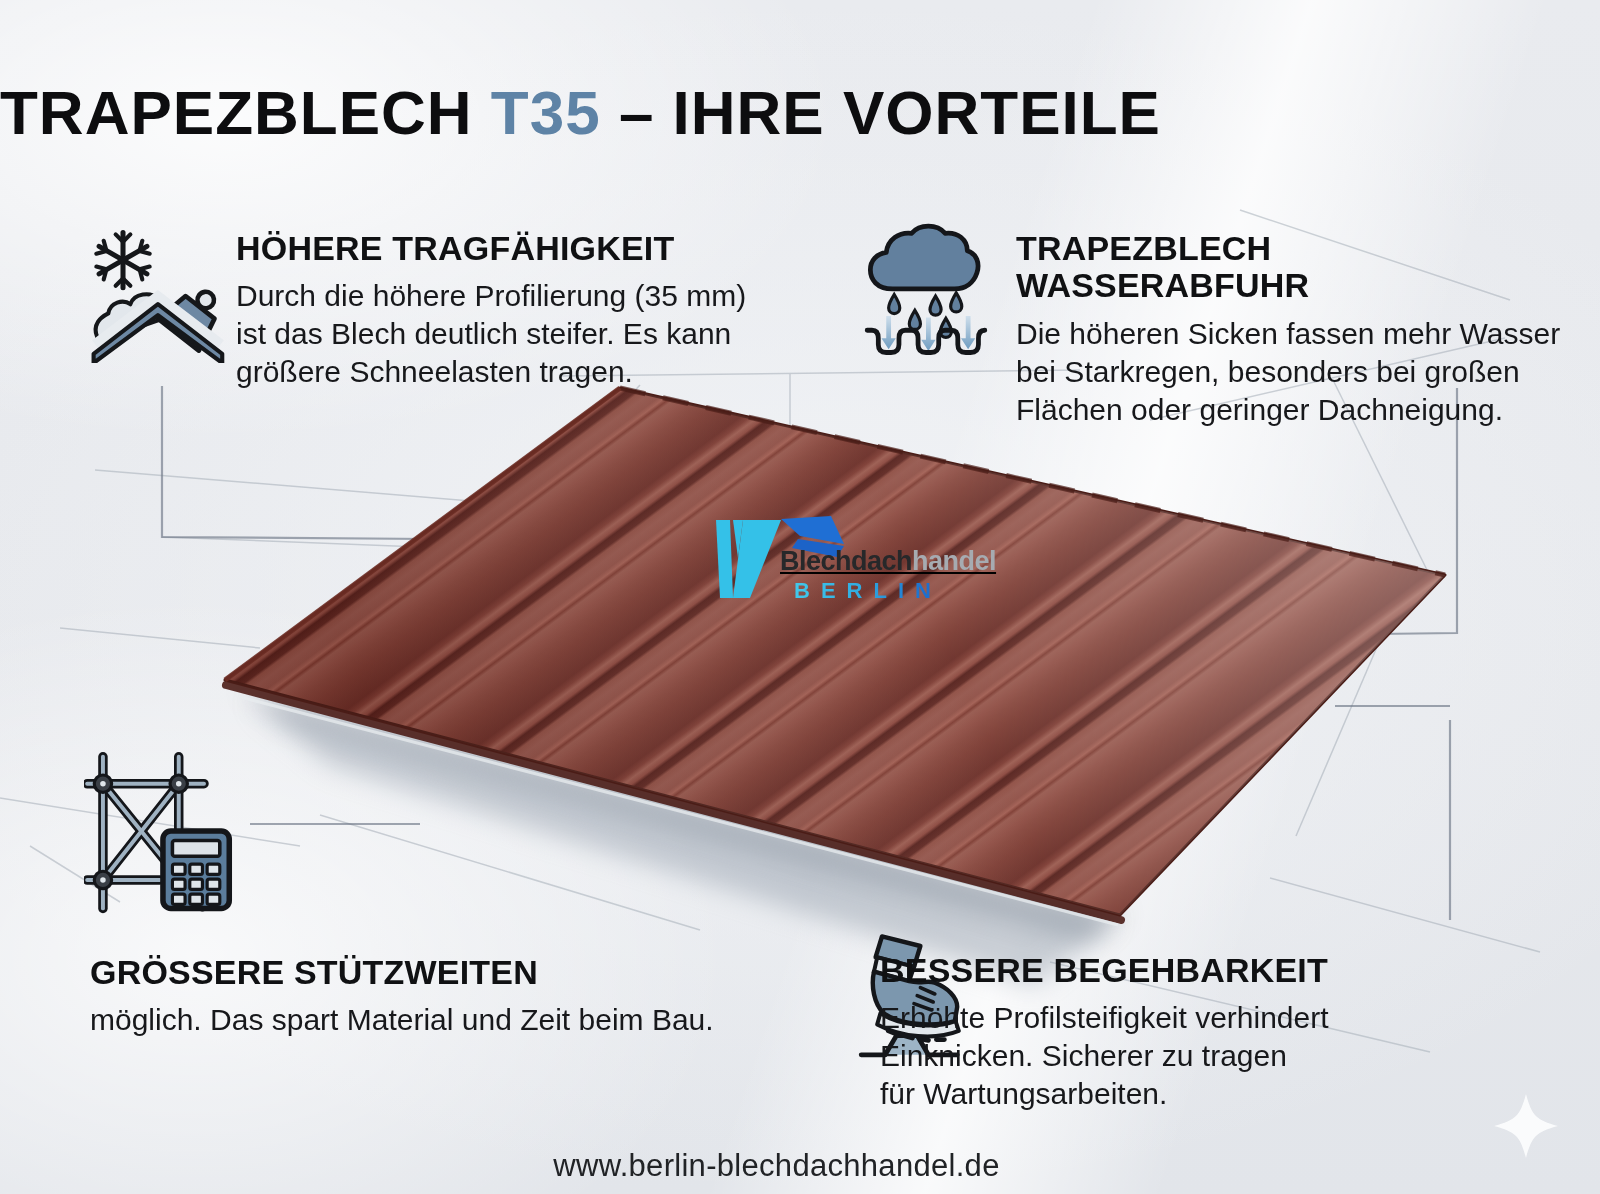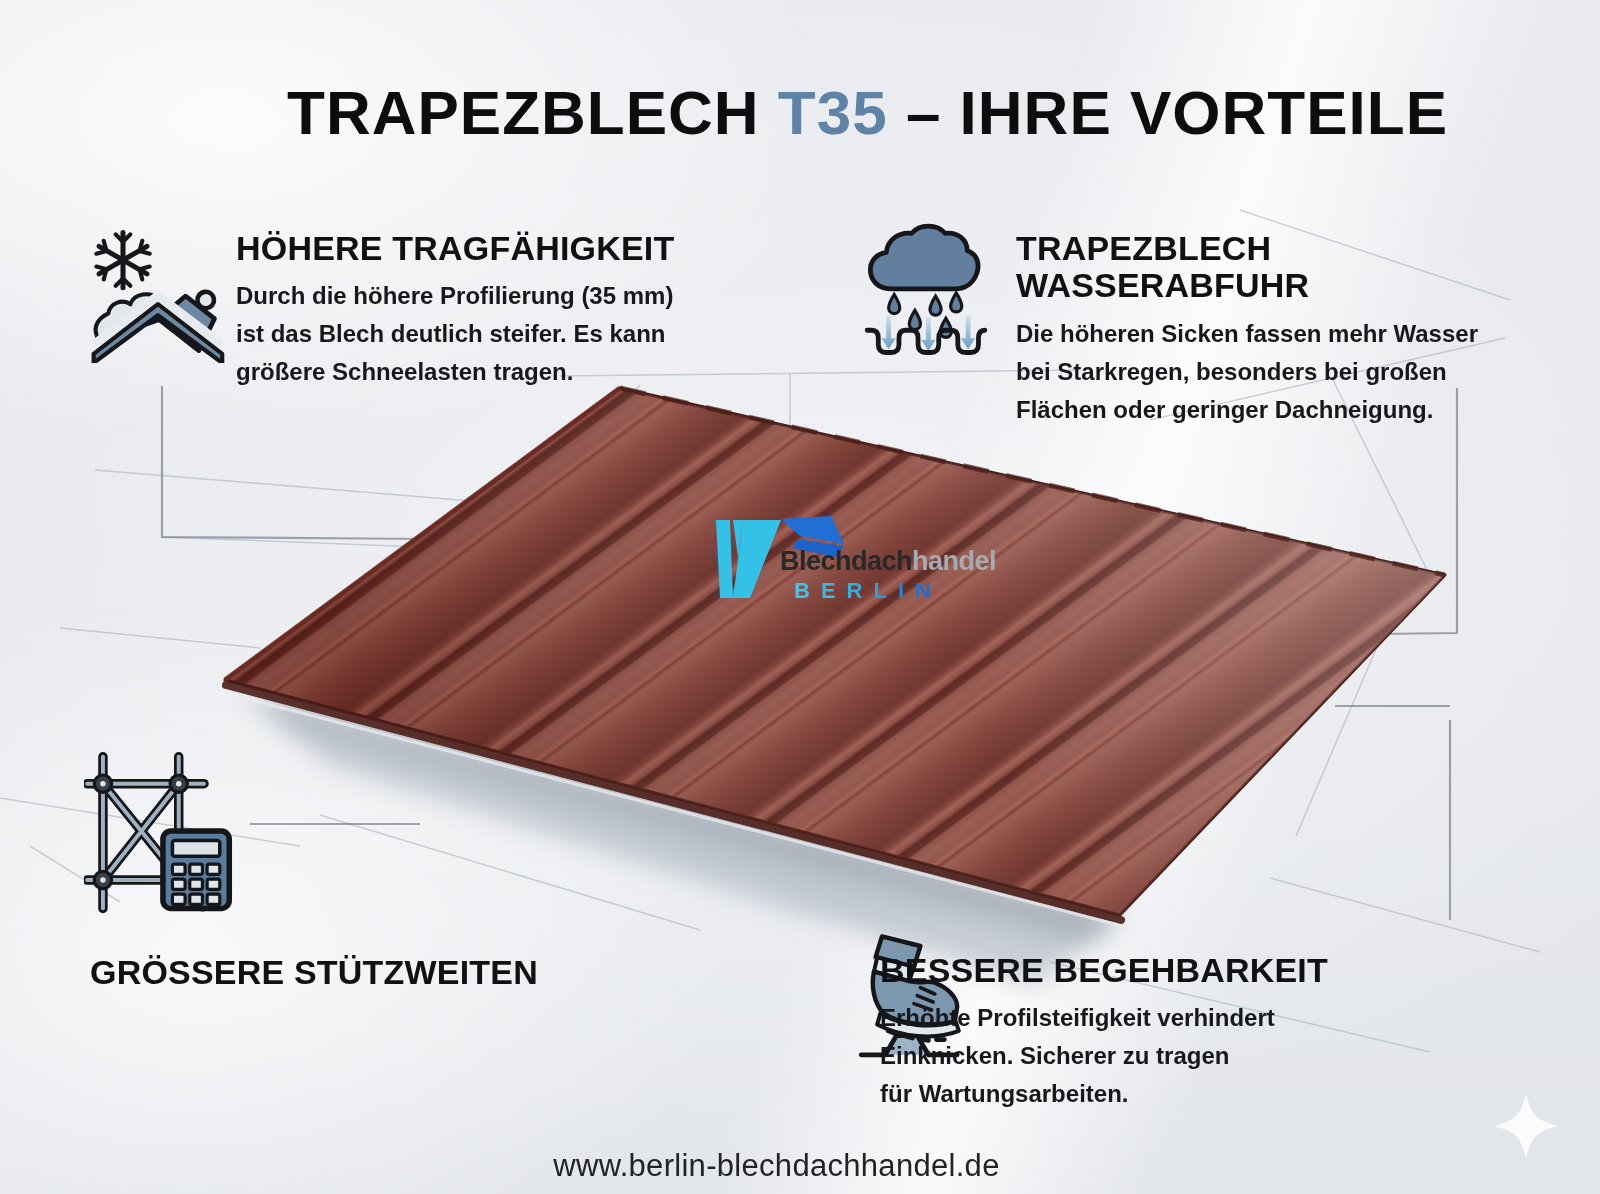--- a/index.html
+++ b/index.html
@@ -10,37 +10,37 @@
       radial-gradient(1000px 520px at 14% 10%, rgba(255,255,255,.85), rgba(255,255,255,0) 62%),
       radial-gradient(900px 600px at 12% 80%, rgba(255,255,255,.75), rgba(255,255,255,0) 60%),
       linear-gradient(108deg, rgba(255,255,255,0) 55%, rgba(255,255,255,.8) 66%, rgba(236,238,242,0) 78%),
       radial-gradient(1300px 800px at 52% 50%, #f1f3f6, rgba(241,243,246,0) 75%),
       linear-gradient(180deg,#e9ebef 0%,#e6e8ec 60%,#e2e5ea 100%);
   }
   svg{display:block}
   .abs{position:absolute;}
   
   .title{
-    left:0;top:80px;width:1448px;text-align:right;
+    left:0;top:80px;width:1448px;text-align:left;
     font-size:62px;font-weight:900;letter-spacing:1px;color:#0d0d0f;
     margin:0;line-height:1.05;
   }
   .title .t35{color:#5e83a6;}
   
   .feat-heading{font-size:34px;font-weight:800;color:#101113;letter-spacing:.2px;line-height:1.1;margin:8px 0 10px 0;}
-  .feat-body{font-size:24px;color:#17181b;line-height:38px;font-weight:bold;}
+  .feat-body{font-size:30px;color:#17181b;line-height:38px;}
   .feat-body div{white-space:nowrap;}
   .tl-text{left:236px;top:222px;width:520px;}
   .tr-text{left:1016px;top:222px;width:520px;}
   .bl-text{left:90px;top:946px;width:680px;}
   .br-text{right:100px;top:944px;width:620px;}
   
   .logo{left:688px;top:498px;width:280px;height:115px;z-index:30;}
   .logo-mark{position:absolute;left:0;top:0;}
-  .logo-line1{position:absolute;left:92px;top:48px;font-size:27px;font-weight:700;letter-spacing:-.5px;white-space:nowrap;}
+  .logo-line1{position:absolute;left:92px;top:48px;font-size:27px;font-weight:700;letter-spacing:-.5px;white-space:nowrap;text-decoration:underline;}
   .logo-dark{color:#27282a;}
   .logo-light{color:#a6abb1;}
   .logo-berlin{
     position:absolute;left:94px;top:80px;font-size:22px;font-weight:700;letter-spacing:11px;white-space:nowrap;
     background:linear-gradient(90deg,#41c9ec 0%,#2fa9e0 48%,#1d6fce 88%);
     -webkit-background-clip:text;background-clip:text;color:#2a9ad8;margin-left:12px;-webkit-text-fill-color:transparent;
   }
   
   .footer-url{left:0;top:1148px;width:1553px;text-align:center;font-size:31px;font-weight:500;color:#212326;letter-spacing:.3px;}
 </style>
@@ -237,20 +237,21 @@
           <rect x="156" y="161" width="16" height="13" rx="2.5"></rect>
         <rect x="112" y="180" width="16" height="13" rx="2.5"></rect>
           <rect x="134" y="180" width="16" height="13" rx="2.5"></rect>
           <rect x="156" y="180" width="16" height="13" rx="2.5"></rect>
       </g>
     </g>
   </svg>
   <div class="abs bl-text">
     <h2 class="feat-heading">GRÖSSERE STÜTZWEITEN</h2>
     <div class="feat-body">
+      <div>möglich. Das spart Material und Zeit beim Bau.</div>
     </div>
   </div>
 
   <svg class="abs" style="left:858px;top:930px" width="124" height="132" viewBox="0 0 155 165">
     <path d="M34 156 L48 132 H74 L88 156 Z" fill="#9db4c6"></path>
     <path d="M4 156 H34 L48 132 H74 L88 156 H124" fill="none" stroke="#14161a" stroke-width="6" stroke-linecap="round" stroke-linejoin="round"></path>
     <path d="M30 8 L78 20 L70 46 L22 34 Z" fill="#7c97ae" stroke="#14161a" stroke-width="5.5" stroke-linejoin="round"></path>
     <path d="M24 34 L70 46 L64 64 L20 52 Z" fill="#e3e8ed" stroke="#14161a" stroke-width="5"></path>
     <path d="M20 52 L64 64 C80 68 86 62 96 66 C112 72 124 84 124 96 L121 114 C92 122 52 118 32 104 C20 92 16 70 20 52 Z" fill="#7c97ae" stroke="#14161a" stroke-width="5.5" stroke-linejoin="round"></path>
     <path d="M78 72 L96 80 M74 82 L94 90 M70 92 L92 100" stroke="#14161a" stroke-width="4.5" stroke-linecap="round" fill="none"></path>

